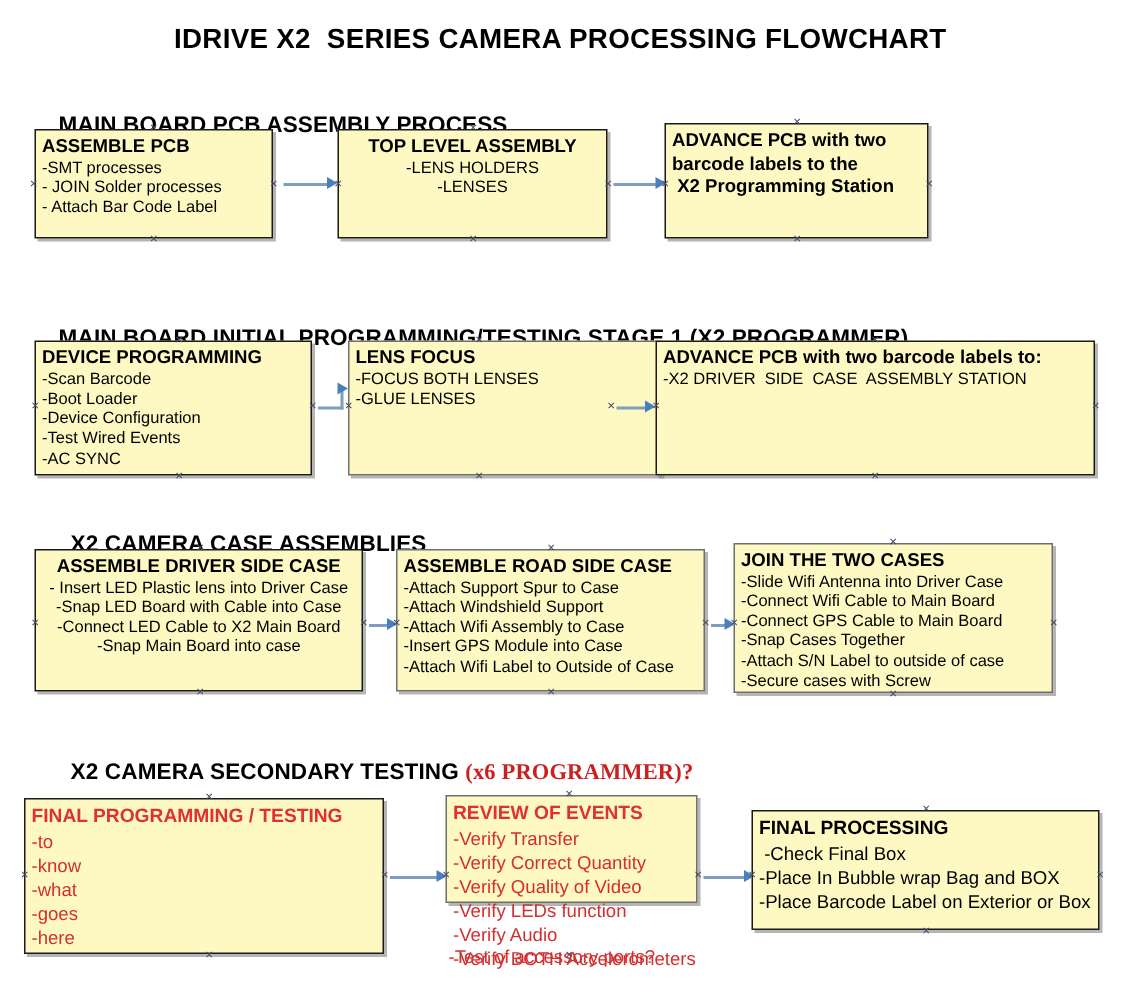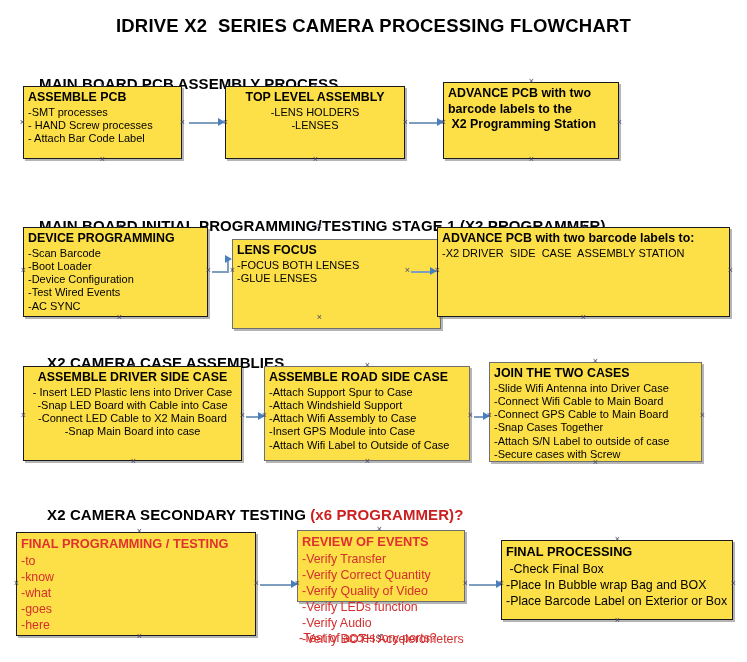--- a/index.html
+++ b/index.html
@@ -34,26 +34,27 @@
   }
   .section-title {
     position: absolute;
     font-size: 15px;
     font-weight: bold;
     white-space: pre;
     letter-spacing: 0.1px;
   }
   .section-title .accent {
     color: #cc1f1f;
+    font-family: Liberation Serif, serif;
   }
   
   .box {
     position: absolute;
     box-sizing: border-box;
-    background: #fde047;
+    background: #fef9c3;
     border: 1px solid #1a1a1a;
     box-shadow: 2px 2px 0 0 rgba(120,120,120,0.55);
     padding: 3px 4px 2px 4px;
     overflow: visible;
   }
   .box.soft {
     border: 1px solid #6f6f6f;
     box-shadow: 2px 2px 0 0 rgba(120,120,120,0.55);
   }
   .box .bx-title {
@@ -115,21 +116,21 @@
 
   <div class="main-title">IDRIVE X2  SERIES CAMERA PROCESSING FLOWCHART</div>
 
   <div class="section-title" style="left:22px; top:58px;">
     <span>MAIN BOARD PCB ASSEMBLY PROCESS</span>
   </div>
 
   <div class="box" style="left:23px; top:86px; width:159px; height:73px;">
     <div class="bx-title">ASSEMBLE PCB</div>
     <div class="bx-line">-SMT processes</div>
-    <div class="bx-line">- HAND Screw processes</div>
+    <div class="bx-line">- JOIN Solder processes</div>
     <div class="bx-line">- Attach Bar Code Label</div>
   </div>
   <div class="handle" style="left:99px; top:82px;"></div>
   <div class="handle" style="left:99px; top:156px;"></div>
   <div class="handle" style="left:19px; top:119px;"></div>
   <div class="handle" style="left:179px; top:119px;"></div>
 
   <div class="conn" style="left:189px; top:122px; width:31px;"></div>
   <div class="arrowhead" style="left:218px; top:118px;"></div>
 
@@ -170,21 +171,21 @@
   </div>
   <div class="handle" style="left:116px; top:223px;"></div>
   <div class="handle" style="left:116px; top:314px;"></div>
   <div class="handle" style="left:20px; top:267px;"></div>
   <div class="handle" style="left:205px; top:267px;"></div>
 
   <div class="conn" style="left:212px; top:271px; width:17px;"></div>
   <div class="conn" style="left:227px; top:259px; width:2px; height:14px;"></div>
   <div class="arrowhead" style="left:225px; top:255px;"></div>
 
-  <div class="box soft" style="left:232px; top:239px; width:209px; height:90px;">
+  <div class="box soft" style="left:232px; top:227px; width:209px; height:90px;">
     <div class="bx-title">LENS FOCUS</div>
     <div class="bx-line">-FOCUS BOTH LENSES</div>
     <div class="bx-line">-GLUE LENSES</div>
   </div>
   <div class="handle" style="left:316px; top:223px;"></div>
   <div class="handle" style="left:316px; top:314px;"></div>
   <div class="handle" style="left:229px; top:267px;"></div>
   <div class="handle" style="left:404px; top:267px;"></div>
 
   <div class="conn" style="left:411px; top:271px; width:22px;"></div>

